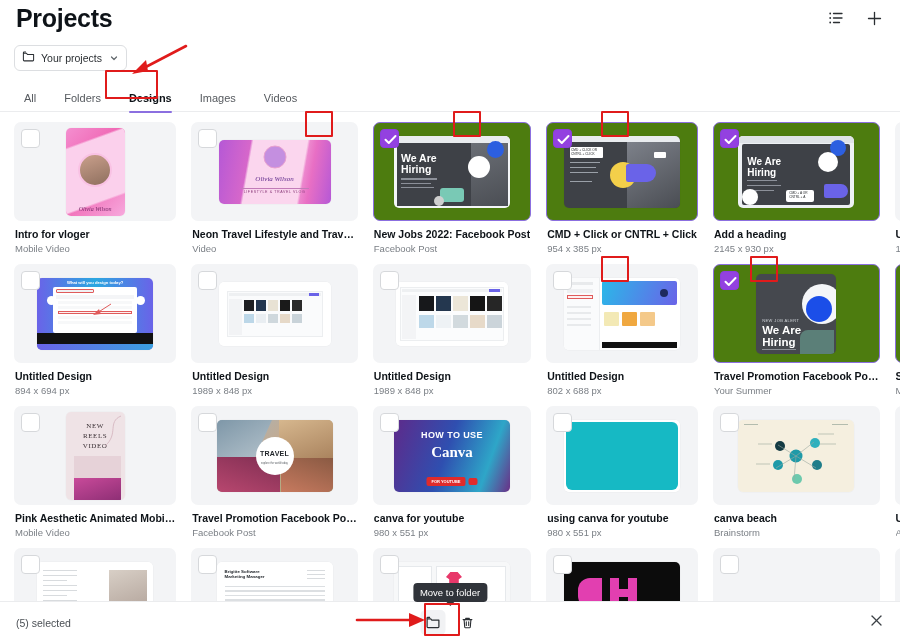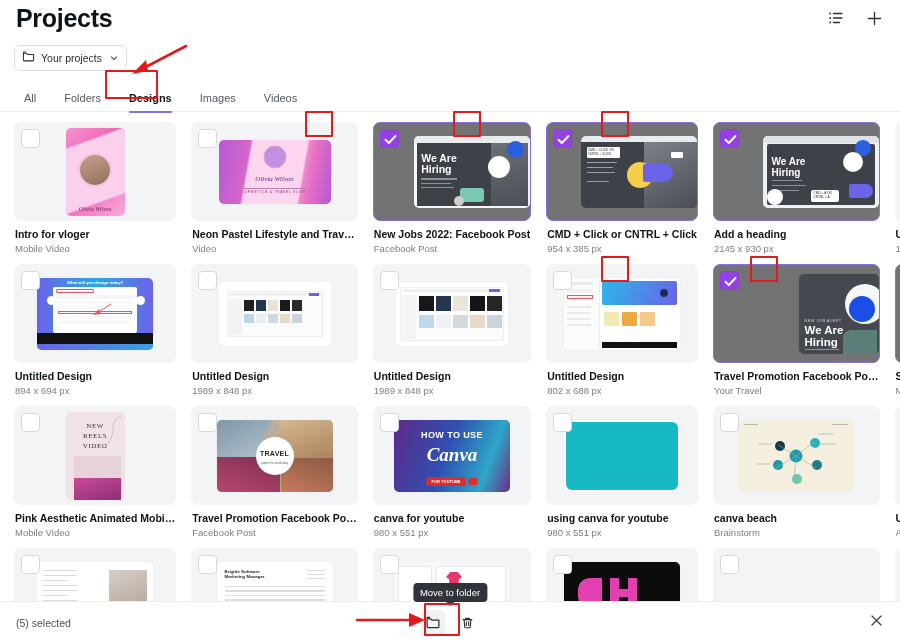--- a/index.html
+++ b/index.html
@@ -65,21 +65,21 @@
     column-gap: 15px; row-gap: 9px;
   }
   .card { position: relative; width: 100%; }
   .thumb-box {
     position: relative; width: 100%; height: 99px;
     background: #f3f4f6; border-radius: 7px;
     display: flex; align-items: center; justify-content: center;
     overflow: hidden; cursor: pointer;
     border: 1.5px solid transparent;
   }
-  .card.selected .thumb-box { border-color: #8b6fe0; background: #737373; justify-content: flex-end; }
+  .card.selected .thumb-box { border-color: #8b6fe0; background: #4d7c0f; }
   .thumb {
     border-radius: 5px; overflow: hidden; position: relative;
     box-shadow: 0 0 0 0.5px rgba(0,0,0,0.03);
   }
   .t-port { width: 59px; height: 88px; }
   .t-land { width: 112px; height: 64px; }
   .t-sq   { width: 80px; height: 80px; }
   .t-wide { width: 116px; height: 72px; }
 
   .checkbox {
@@ -220,21 +220,21 @@
               <div class="fill" style="background:linear-gradient(100deg,#b558d6,#e86fc4 40%,#fbd3ec 55%,#e86fc4 80%,#b558d6)"></div>
        <div class="fill" style="background:linear-gradient(100deg,transparent 26%,#fbd6ee 28%,#fbd6ee 72%,transparent 74%)"></div>
        <div style="position:absolute;left:50%;top:28%;transform:translate(-50%,-50%);width:23px;height:23px;border-radius:50%;background:#c48fe0;border:1.5px solid #e9a0cf"></div>
        <div style="position:absolute;left:0;right:0;top:56%;text-align:center;font-size:7px;color:#5f2a8c;font-family:'Liberation Serif',serif;font-style:italic">Olivia Wilson</div>
        <div style="position:absolute;left:22px;right:22px;top:76%;height:1px;background:#c27bb8"></div>
        <div style="position:absolute;left:0;right:0;top:79%;text-align:center;font-size:3.6px;color:#8a3a7a;letter-spacing:.6px">LIFESTYLE &amp; TRAVEL VLOG</div>
             </div>
             <div class="checkbox"></div>
           </div>
           <div class="meta">
-            <div class="name">Neon Pastel Lifestyle and Trav…</div>
+            <div class="name">Neon Travel Lifestyle and Trav…</div>
             <div class="sub">Video</div>
           </div>
         </div>
         <div class="card selected">
           <div class="thumb-box">
             <div class="thumb t-wide">
               <div class="fill" style="background:#f4f6f8"></div>
        <div style="position:absolute;left:0;top:0;right:0;height:7px;background:#e9ecef"></div>
        <div style="position:absolute;left:3px;top:7px;width:68%;bottom:2px;background:#3e4147"></div>
        <div style="position:absolute;right:2px;top:7px;width:32%;bottom:2px;background:linear-gradient(160deg,#6b6f76,#4b4e54)"></div>
@@ -439,21 +439,21 @@
        <div style="position:absolute;right:2px;bottom:0;width:34px;height:24px;background:#5b7f78;border-radius:8px 0 0 0"></div>
             </div>
             <div class="checkbox">
               <svg class="tick" width="19" height="19" viewBox="0 0 19 19" fill="none" stroke="#ffffff" stroke-width="2" stroke-linecap="round" stroke-linejoin="round">
                 <polyline points="4.5,9.8 7.8,13 14.5,6"></polyline>
               </svg>
             </div>
           </div>
           <div class="meta">
             <div class="name">Travel Promotion Facebook Po…</div>
-            <div class="sub">Your Travel</div>
+            <div class="sub">Your Summer</div>
           </div>
         </div>
         <div class="card selected">
           <div class="thumb-box"></div>
           <div class="meta">
             <div class="name">Summer beach and ocean wav…</div>
             <div class="sub">Mobile Video</div>
           </div>
         </div>
         <div class="card">
@@ -491,21 +491,21 @@
           <div class="meta">
             <div class="name">Travel Promotion Facebook Po…</div>
             <div class="sub">Facebook Post</div>
           </div>
         </div>
         <div class="card">
           <div class="thumb-box">
             <div class="thumb t-wide">
               <div class="fill" style="background:linear-gradient(110deg,#5e2a8a,#2f4fb0 45%,#2ea6c8 78%,#6b2f86)"></div>
        <div style="position:absolute;left:0;right:0;top:10px;text-align:center;font-size:9px;font-weight:700;color:#fff;letter-spacing:.4px">HOW TO USE</div>
-       <div style="position:absolute;left:0;right:0;top:24px;text-align:center;font-size:19px;color:#fff;font-family:'Liberation Serif',serif;font-style:italic;font-weight:700">Canva</div>
+       <div style="position:absolute;left:0;right:0;top:24px;text-align:center;font-size:15px;color:#fff;font-family:'Liberation Serif',serif;font-weight:700">Canva</div>
        <div style="position:absolute;left:50%;transform:translateX(-50%);bottom:6px;display:flex;align-items:center;gap:3px">
          <span style="background:#e02b2b;color:#fff;font-size:4px;font-weight:700;padding:2px 5px;border-radius:2px">FOR YOUTUBE</span>
          <span style="background:#e02b2b;width:9px;height:7px;border-radius:2px;display:inline-block"></span>
        </div>
             </div>
             <div class="checkbox"></div>
           </div>
           <div class="meta">
             <div class="name">canva for youtube</div>
             <div class="sub">980 x 551 px</div>

